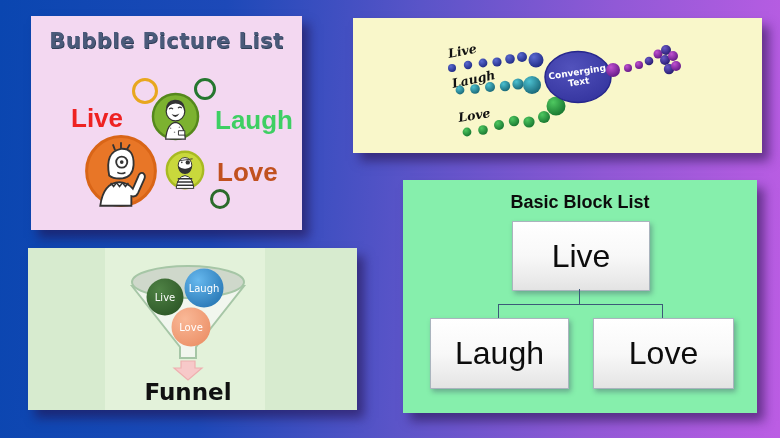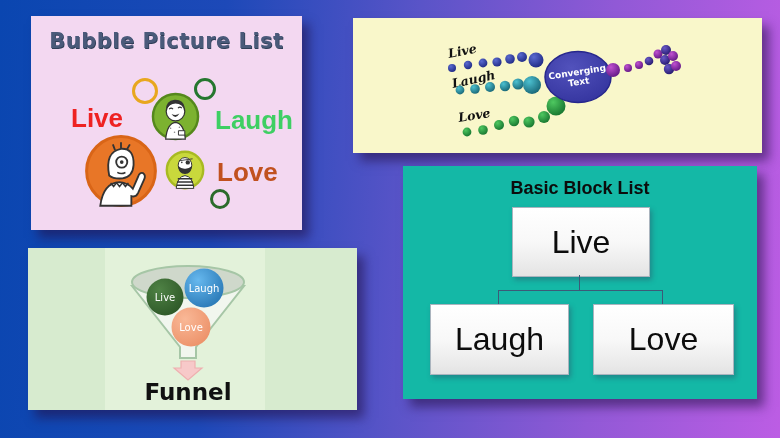--- a/index.html
+++ b/index.html
@@ -38,21 +38,21 @@
   .center-label{fill:#fff;font-size:9px;font-weight:bold;font-family:"DejaVu Sans", sans-serif;}
 
   
   .p-green{left:28px;top:248px;width:329px;height:162px;background:#d7ebcf;}
   .p-green .band{position:absolute;left:77px;top:0;width:160px;height:162px;background:#e3f2da;}
   .p-green svg{position:absolute;left:0;top:0;}
   .funnel-circle-label{fill:#fff;font-size:10px;font-family:"DejaVu Sans", sans-serif;}
   .funnel-caption{fill:#111;font-size:23px;font-weight:bold;font-family:"DejaVu Sans", sans-serif;}
 
   
-  .p-blue{left:403px;top:166px;width:354px;height:233px;background:#14b8a6;}
+  .p-blue{left:403px;top:180px;width:354px;height:233px;background:#86efac;}
   .p-blue h2{margin:12px 0 0 0;text-align:center;font-size:18px;font-weight:600;color:#0c0c0c;}
   .block{
     position:absolute;display:flex;align-items:center;justify-content:center;
     background:linear-gradient(180deg,#ffffff 0%,#f8f8f8 50%,#eaeaea 85%,#e3e3e3 100%);
     border:1px solid #aab4be;box-shadow:2px 3px 5px rgba(50,50,85,.35);
     font-size:32px;color:#0c0c0c;
   }
   .blk-root{left:109px;top:41px;width:136px;height:68px;}
   .blk-laugh{left:27px;top:138px;width:137px;height:69px;}
   .blk-love{left:190px;top:138px;width:139px;height:69px;}

